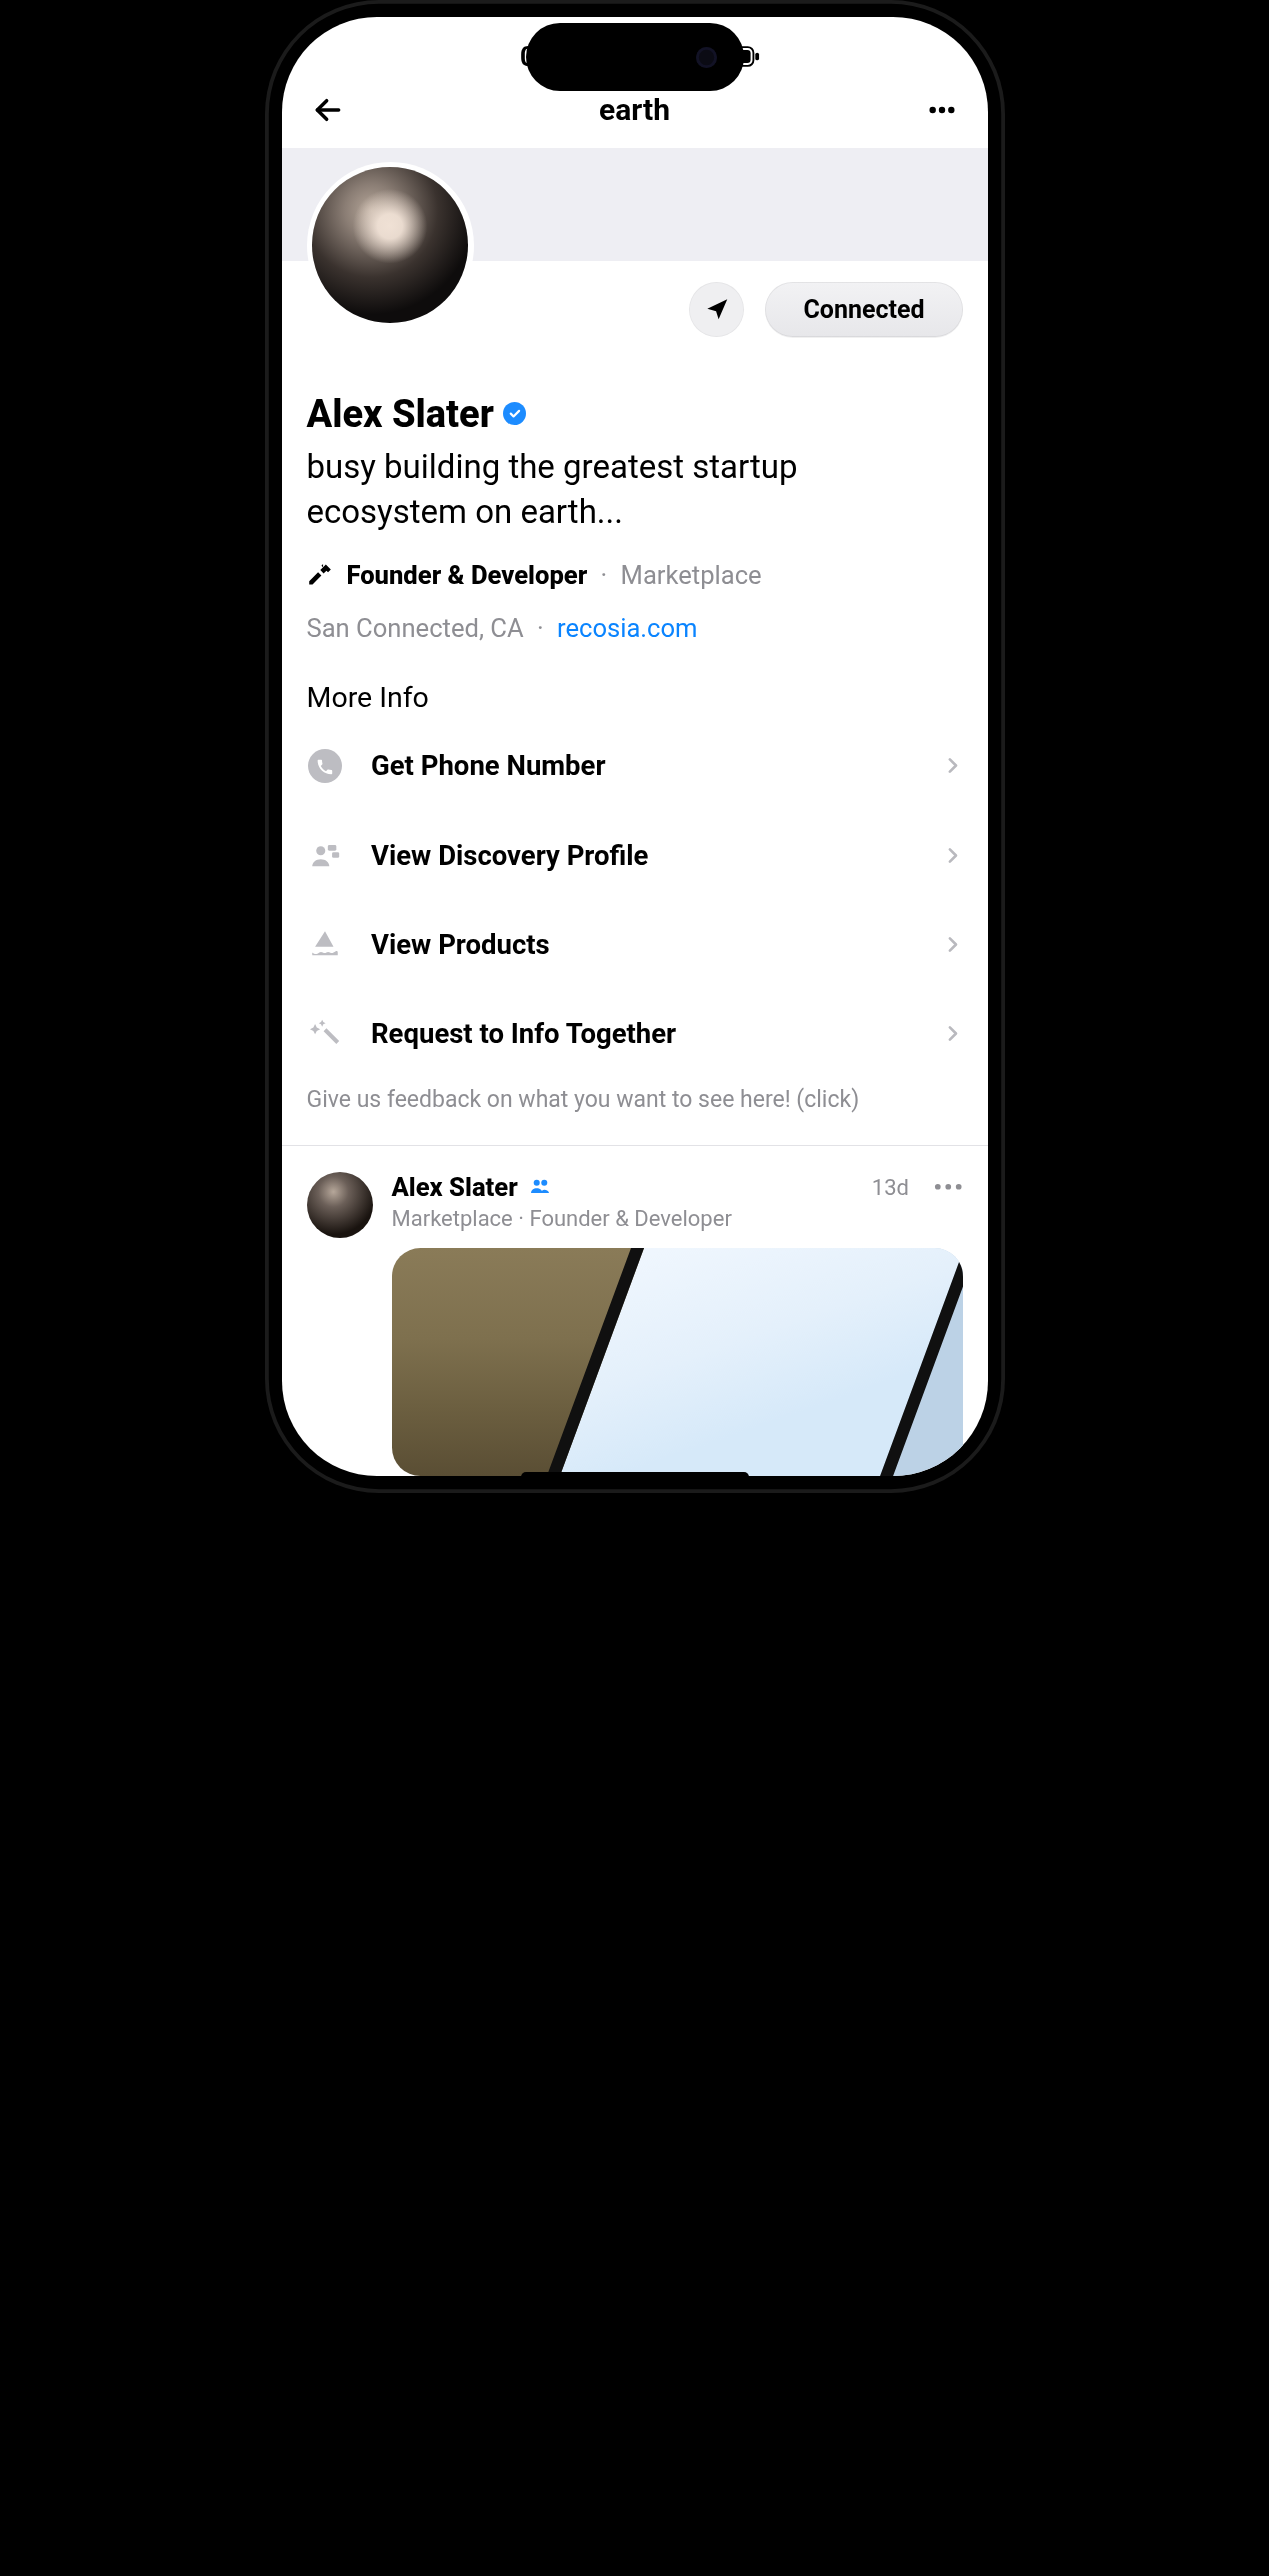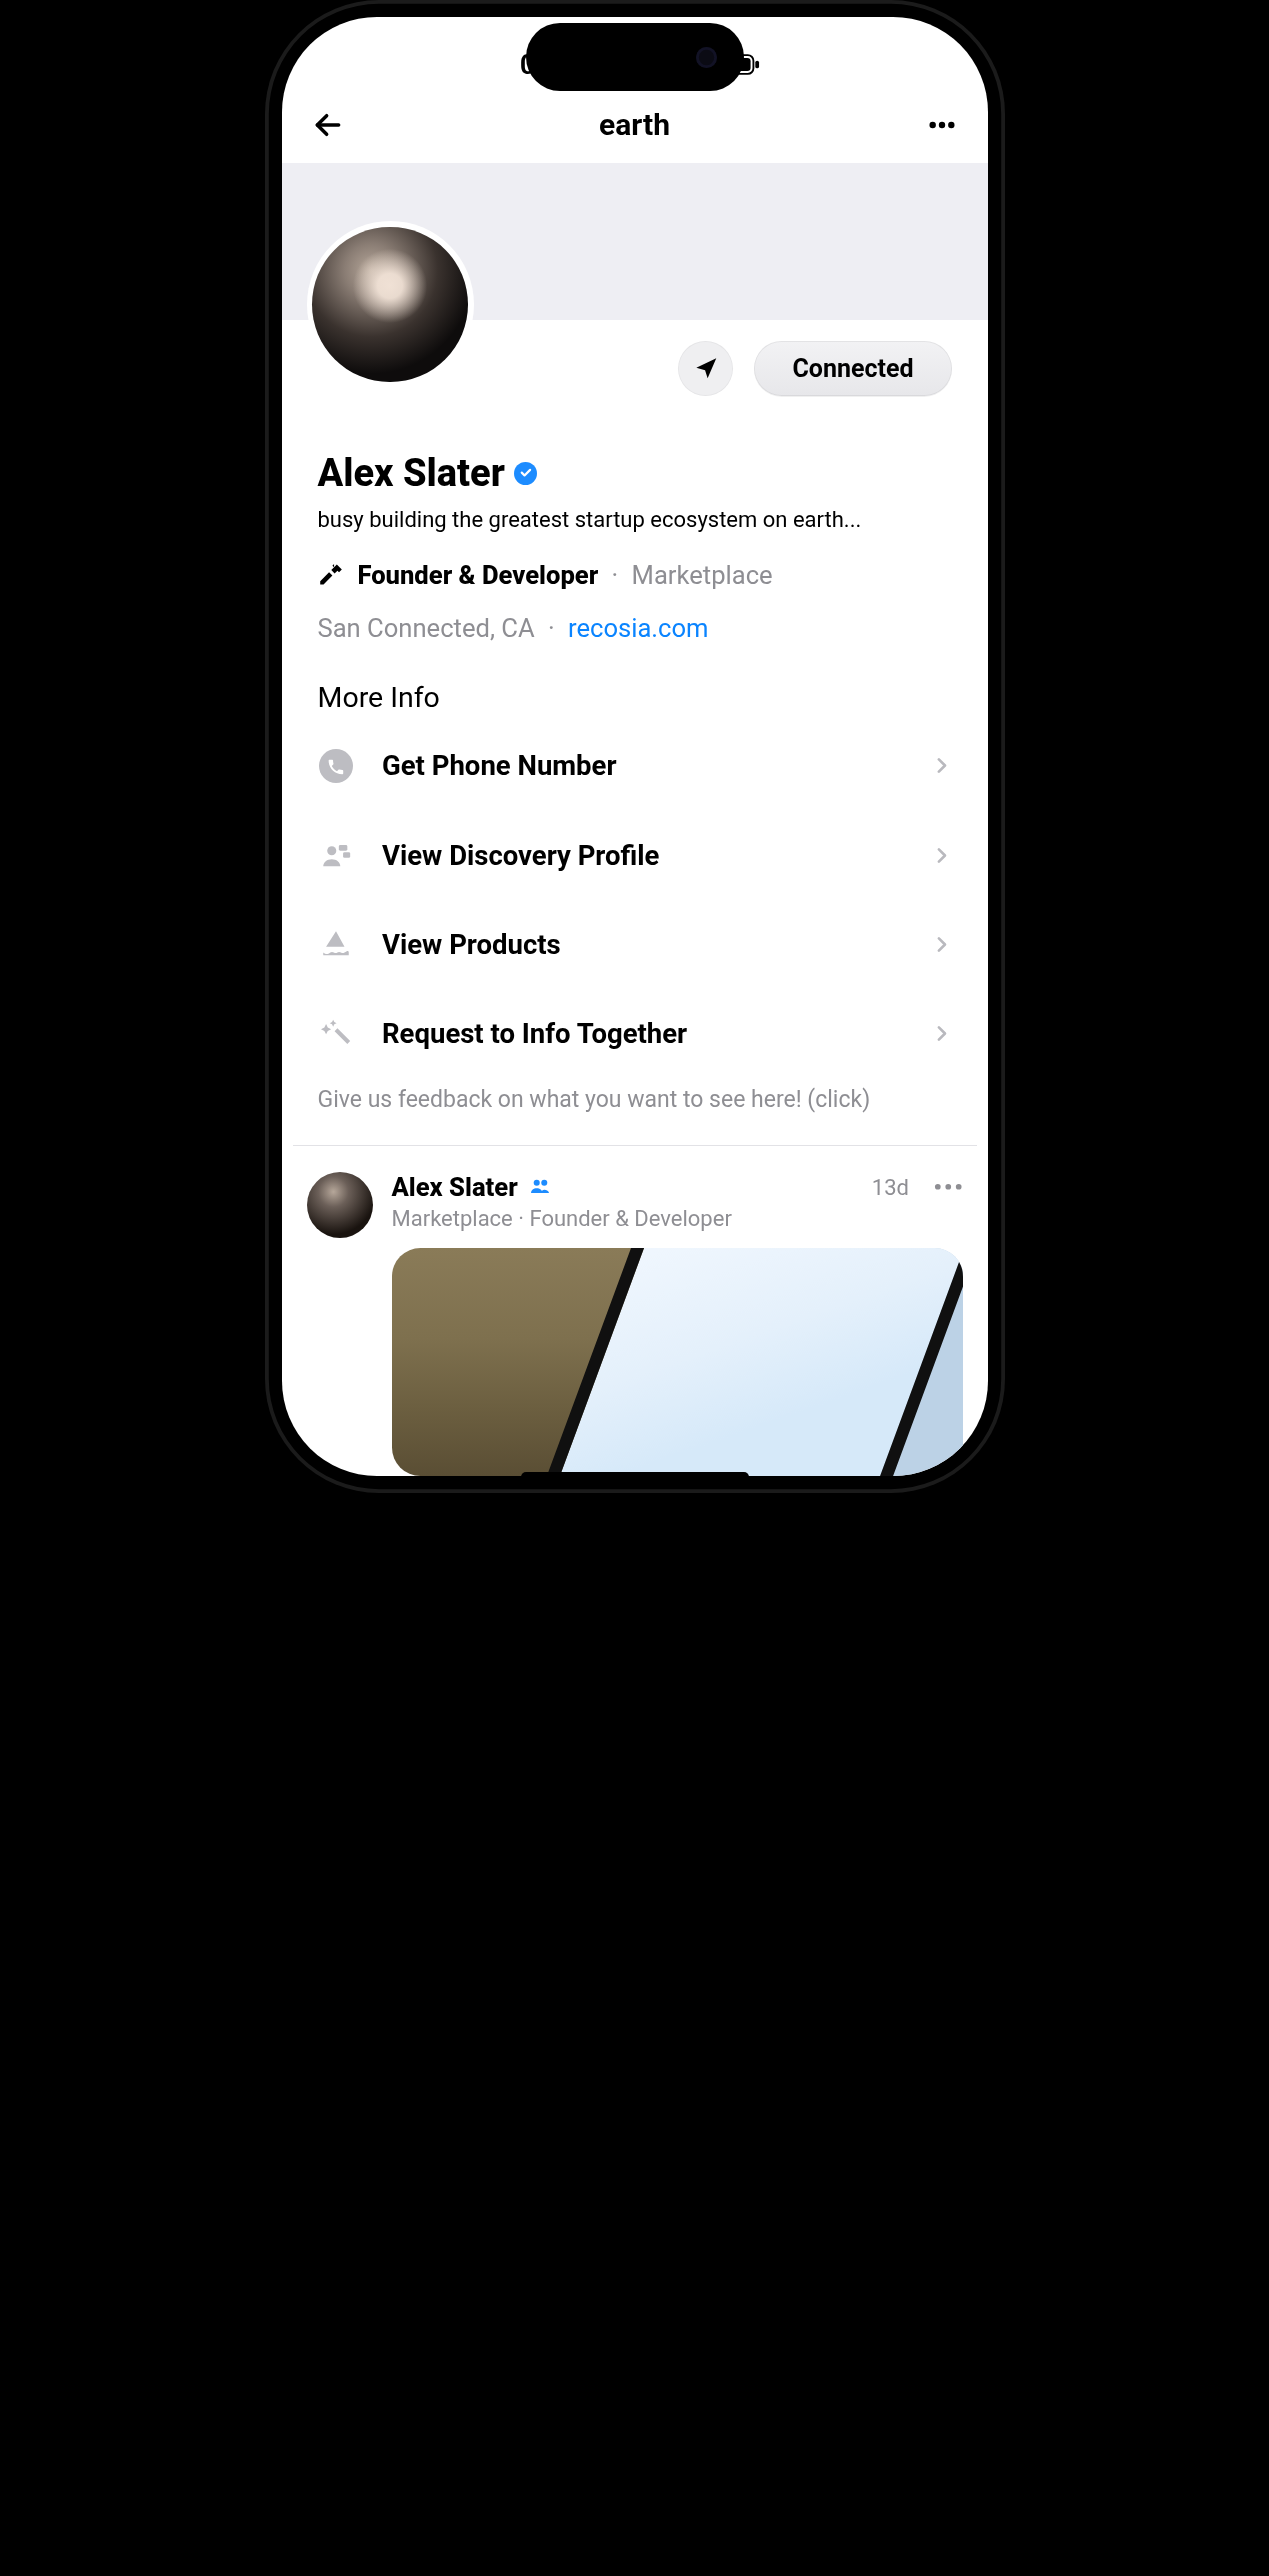--- a/index.html
+++ b/index.html
@@ -42,39 +42,39 @@
   .status-right{display:flex;align-items:center;gap:11.4px;}
   .icon-svg{display:block;}
   
   .navbar{display:flex;align-items:center;justify-content:space-between;
     padding:13.3px 25px 17px 25px;}
   .navbar .title{flex:1;text-align:center;font-size:30px;font-weight:700;}
   .icon-btn{width:42px;height:42px;display:flex;align-items:center;justify-content:center;cursor:pointer;}
   
   .cover{height:171px;background:var(--cover);position:relative;}
   
-  .profile-head{position:relative;padding:0 36px;}
+  .profile-head{position:relative;padding:0 25px;}
   .avatar-wrap{position:absolute;top:-99px;left:25px;width:167px;height:167px;border-radius:50%;
     background:#fff;padding:5.7px;}
   .avatar{width:100%;height:100%;border-radius:50%;overflow:hidden;
     background:radial-gradient(circle at 38% 28%, #b6a79a 0%, #8a7d74 18%, #3a322e 45%, #0e0c0c 70%);
     position:relative;}
   .avatar::after{content:"";position:absolute;inset:0;border-radius:50%;
     background:radial-gradient(circle at 50% 38%, rgba(245,230,218,.95) 0%, rgba(245,230,218,.9) 10%, rgba(0,0,0,0) 30%);}
   .actions-row{display:flex;justify-content:flex-end;align-items:center;gap:21px;padding-top:21px;padding-bottom:28.5px;}
   .circle-btn{width:55px;height:55px;border-radius:50%;background:#efeff1;display:flex;align-items:center;justify-content:center;cursor:pointer;box-shadow:0 0 0 0.9px rgba(0,0,0,.04) inset;}
   .pill-btn{height:55px;padding:0 38px;border-radius:38px;background:linear-gradient(#f2f2f4,#e7e7ea);
     box-shadow:0 0.9px 0 rgba(0,0,0,.06),0 0 0 0.9px rgba(0,0,0,.06) inset;
     display:flex;align-items:center;justify-content:center;font-size:25px;font-weight:700;cursor:pointer;}
   
   .name-row{display:flex;align-items:center;gap:9.5px;margin-top:26.6px;}
   .display-name{font-size:38px;font-weight:800;}
   .verified{width:23px;height:23px;border-radius:50%;background:var(--badge);
     display:inline-flex;align-items:center;justify-content:center;color:#fff;font-size:14.2px;font-weight:900;}
-  .bio{font-size:22px;line-height:1.35;margin-top:9.5px;max-width:550px;}
+  .bio{font-size:33px;line-height:1.35;margin-top:9.5px;max-width:550px;}
   .role-row{display:flex;align-items:center;gap:13.3px;margin-top:25px;font-size:25.6px;}
   .role-row .dot{color:var(--muted);}
   .role{font-weight:800;}
   .company{color:var(--muted);}
   .loc-row{display:flex;align-items:center;gap:13.3px;margin-top:21px;font-size:25.6px;}
   .loc{color:var(--muted);}
   .link{color:var(--link);text-decoration:none;}
   
   .section-title{font-size:28.5px;font-weight:400;margin:38px 0 7.6px 0;}
   .list{}

